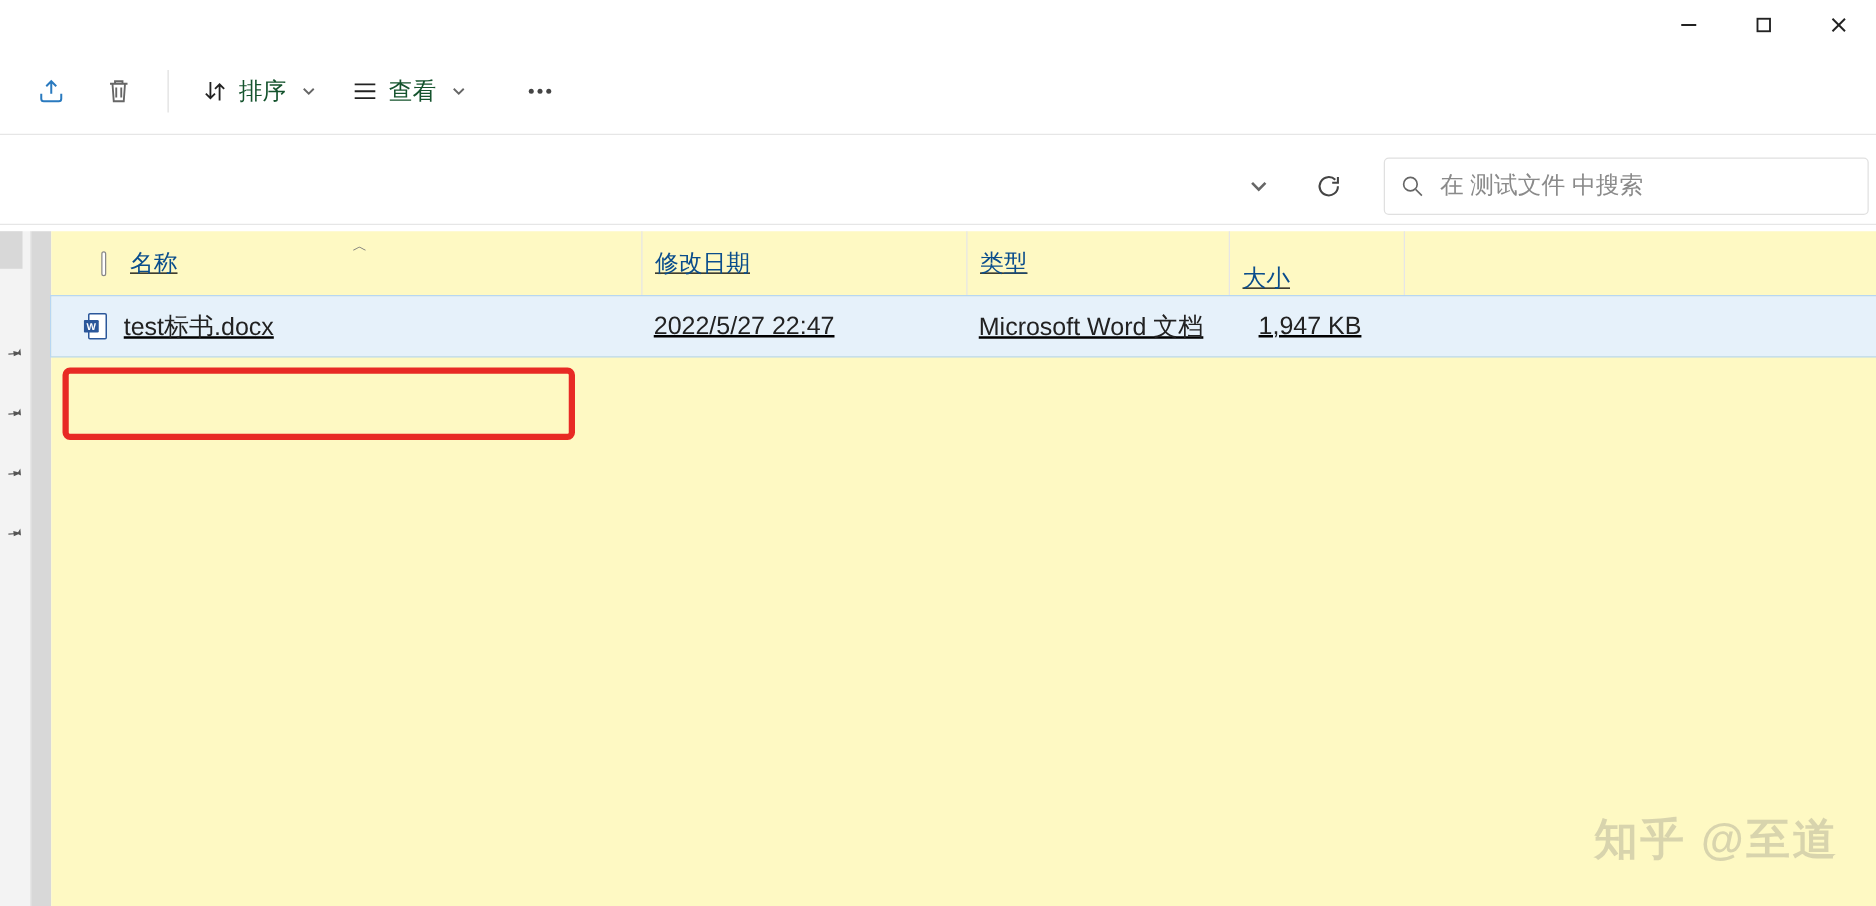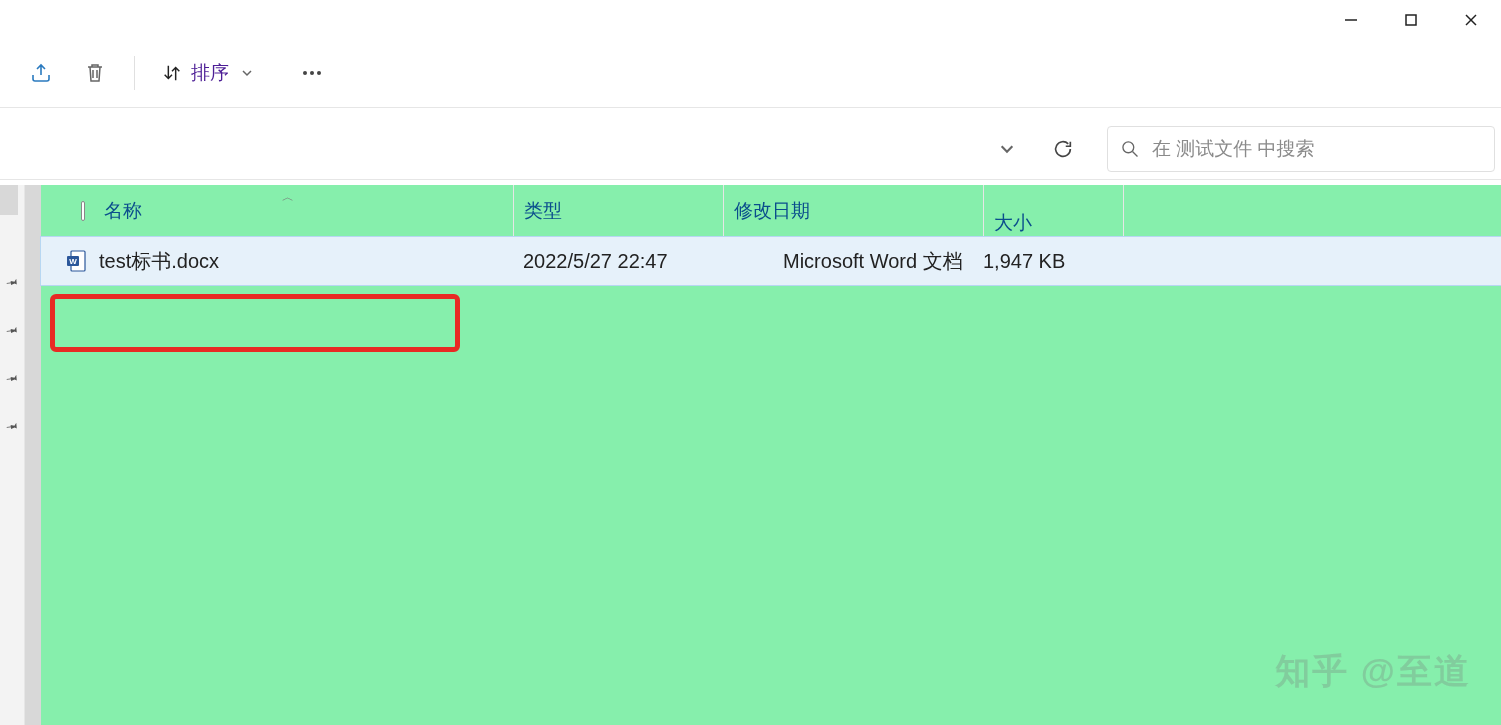--- a/index.html
+++ b/index.html
@@ -6,40 +6,40 @@
   body { width: 1501px; height: 725px; background: #fff; overflow: hidden; position: relative; }
 
   
   .window-controls { position: absolute; top: 0; right: 0; display: flex; }
   .window-controls .wc { width: 60px; height: 40px; display: flex; align-items: center; justify-content: center; cursor: pointer; }
   .window-controls .wc svg { width: 14px; height: 14px; }
 
   .toolbar { position: absolute; top: 38px; left: 0; right: 0; height: 70px; display: flex; align-items: center; padding-left: 18px; gap: 8px; border-bottom: 1px solid #e6e6e6; }
   .tb-icon-btn { display: flex; align-items: center; justify-content: center; width: 46px; height: 46px; border-radius: 4px; cursor: pointer; }
   .tb-sep { width: 1px; height: 34px; background: #e0e0e0; margin: 0 8px; }
-  .tb-dropdown { display: flex; align-items: center; height: 46px; padding: 0 10px; gap: 8px; cursor: pointer; font-size: 19px; color: #4c1d95; }
+  .tb-dropdown { display: flex; align-items: center; height: 46px; padding: 0 10px; gap: 8px; cursor: pointer; font-size: 19px; color: #14532d; }
   .tb-dropdown .chev { margin-left: 4px; }
   .tb-more { width: 46px; height: 46px; display: flex; align-items: center; justify-content: center; cursor: pointer; margin-left: 18px; }
 
   .addressbar-row { position: absolute; top: 118px; left: 0; right: 0; height: 62px; display: flex; align-items: center; border-bottom: 1px solid #e6e6e6; padding-right: 6px; }
   .addressbar-right { margin-left: auto; display: flex; align-items: center; gap: 12px; }
   .addr-btn { width: 44px; height: 44px; display: flex; align-items: center; justify-content: center; cursor: pointer; border-radius: 4px; }
   .searchbox { display: flex; align-items: center; height: 46px; width: 388px; border: 1px solid #e0e0e0; border-radius: 4px; padding: 0 12px; gap: 12px; margin-left: 10px; }
   .searchbox input { border: none; outline: none; font-size: 19px; flex: 1; color: #701a75; background: transparent; }
   .searchbox input::placeholder { color: #8a8a8a; }
 
   
   .nav-sliver { position: absolute; top: 185px; bottom: 0; left: 0; width: 25px; background: #f3f3f3; border-right: 1px solid #e6e6e6; display: flex; flex-direction: column; align-items: center; padding-top: 90px; gap: 34px; }
   .nav-sliver .light { position: absolute; top: 0; left: 0; width: 18px; height: 30px; background: #d8d8d8; }
   .nav-dark { position: absolute; top: 185px; bottom: 0; left: 25px; width: 16px; background: #d8d8d8; }
   .pin { color: #555; }
   .pin svg { width: 14px; height: 14px; transform: rotate(40deg); }
 
   .content {
-    position: absolute; top: 185px; left: 41px; right: 0; bottom: 0; background: #86efac;
+    position: absolute; top: 185px; left: 41px; right: 0; bottom: 0; background: #fef9c3; text-decoration: underline;
   }
 
   .headers { display: flex; align-items: center; height: 52px; border-bottom: 1px solid #eee; }
   .checkbox-cell { width: 52px; display: flex; justify-content: center; padding-left: 40px; padding-right: 8px; }
   .hdr { color: #0a4d8c; font-size: 19px; display: flex; align-items: center; height: 100%; border-left: 1px solid transparent; padding-left: 10px; cursor: pointer; }
   .hdr.has-sep { border-left: 1px solid #e6e6e6; }
   .col-name { width: 420px; position: relative; }
   .col-date { width: 260px; }
   .col-type { width: 210px; }
   .col-size { width: 140px; align-items: flex-end; }
@@ -48,21 +48,21 @@
 
   .checkbox-box { width: 20px; height: 20px; border: 1.5px solid #888; border-radius: 2px; background: #fff; }
 
   .file-rows { display: flex; flex-direction: column; }
   .row { display: flex; align-items: center; height: 48px; font-size: 20px; color: #222; position: relative; }
   .row.selected { background: #e6f1fa; outline: 1px solid #b7d7f2; }
   .row .icon-cell { width: 52px; display: flex; justify-content: flex-end; padding-right: 6px; padding-left: 40px; }
   .row .name-cell { width: 420px; padding-left: 6px; }
   .row .date-cell { width: 260px; padding-left: 10px; }
   .row .type-cell { width: 210px; padding-left: 10px; }
-  .row .size-cell { width: 140px; text-align: left; padding-right: 10px; }
+  .row .size-cell { width: 140px; text-align: center; padding-right: 10px; }
 
   .file-ico { width: 20px; height: 24px; display: flex; align-items: center; justify-content: center; }
 
   .highlight-box {
     position: absolute; border: 5px solid #e82a24; border-radius: 6px; pointer-events: none;
     left: 50px; top: 294px; width: 410px; height: 58px;
   }
 
   .watermark { position: absolute; right: 30px; bottom: 30px; font-size: 35px; font-weight: 700; color: rgba(120,120,120,0.28); letter-spacing: 2px; }
 
@@ -102,20 +102,31 @@
       <path d="M5 6 h14 M9 6 V4 h6 v2 M7 6 l1 14 h8 l1 -14 M10 9 v8 M14 9 v8" fill="none" stroke="#666" stroke-width="1.5"></path>
     </svg>
   </div>
   <div class="tb-sep"></div>
   <div class="tb-dropdown">
     <svg width="22" height="22" viewBox="0 0 24 24">
       <path d="M8 4 v14 M4 14 l4 4 l4 -4" fill="none" stroke="#222" stroke-width="1.6"></path>
       <path d="M16 20 V6 M12 10 l4 -4 l4 4" fill="none" stroke="#222" stroke-width="1.6"></path>
     </svg>
     <span>排序</span>
+    <svg class="chev" width="12" height="12" viewBox="0 0 12 12">
+        <path d="M2 4 l4 4 l4 -4" fill="none" stroke="#666" stroke-width="1.5"></path>
+      </svg>
+  </div>
+  <div class="tb-dropdown">
+    <svg width="22" height="22" viewBox="0 0 24 24">
+      <line x1="3" y1="6" x2="21" y2="6" stroke="#222" stroke-width="1.6"></line>
+      <line x1="3" y1="12" x2="21" y2="12" stroke="#222" stroke-width="1.6"></line>
+      <line x1="3" y1="18" x2="21" y2="18" stroke="#222" stroke-width="1.6"></line>
+    </svg>
+    <span>查看</span>
     <svg class="chev" width="12" height="12" viewBox="0 0 12 12">
         <path d="M2 4 l4 4 l4 -4" fill="none" stroke="#666" stroke-width="1.5"></path>
       </svg>
   </div>
   <div class="tb-more">
     <svg width="24" height="24" viewBox="0 0 24 24">
       <circle cx="5" cy="12" r="2" fill="#444"></circle>
         <circle cx="12" cy="12" r="2" fill="#444"></circle>
         <circle cx="19" cy="12" r="2" fill="#444"></circle>
     </svg>
@@ -171,25 +182,25 @@
 
 <div class="content">
   <div class="headers">
     <div class="checkbox-cell">
       <div class="checkbox-box"></div>
     </div>
     <div class="hdr col-name">
       <span>名称</span>
       <span class="sort-caret">︿</span>
     </div>
+    <div class="hdr col-date has-sep">
+      <span>修改日期</span>
+    </div>
     <div class="hdr col-type has-sep">
       <span>类型</span>
-    </div>
-    <div class="hdr col-date has-sep">
-      <span>修改日期</span>
     </div>
     <div class="hdr col-size has-sep">
       <span>大小</span>
     </div>
     <div class="hdr col-rest has-sep"></div>
   </div>
 
   <div class="file-rows" id="file-rows">
       <div class="row selected">
         <div class="icon-cell">

